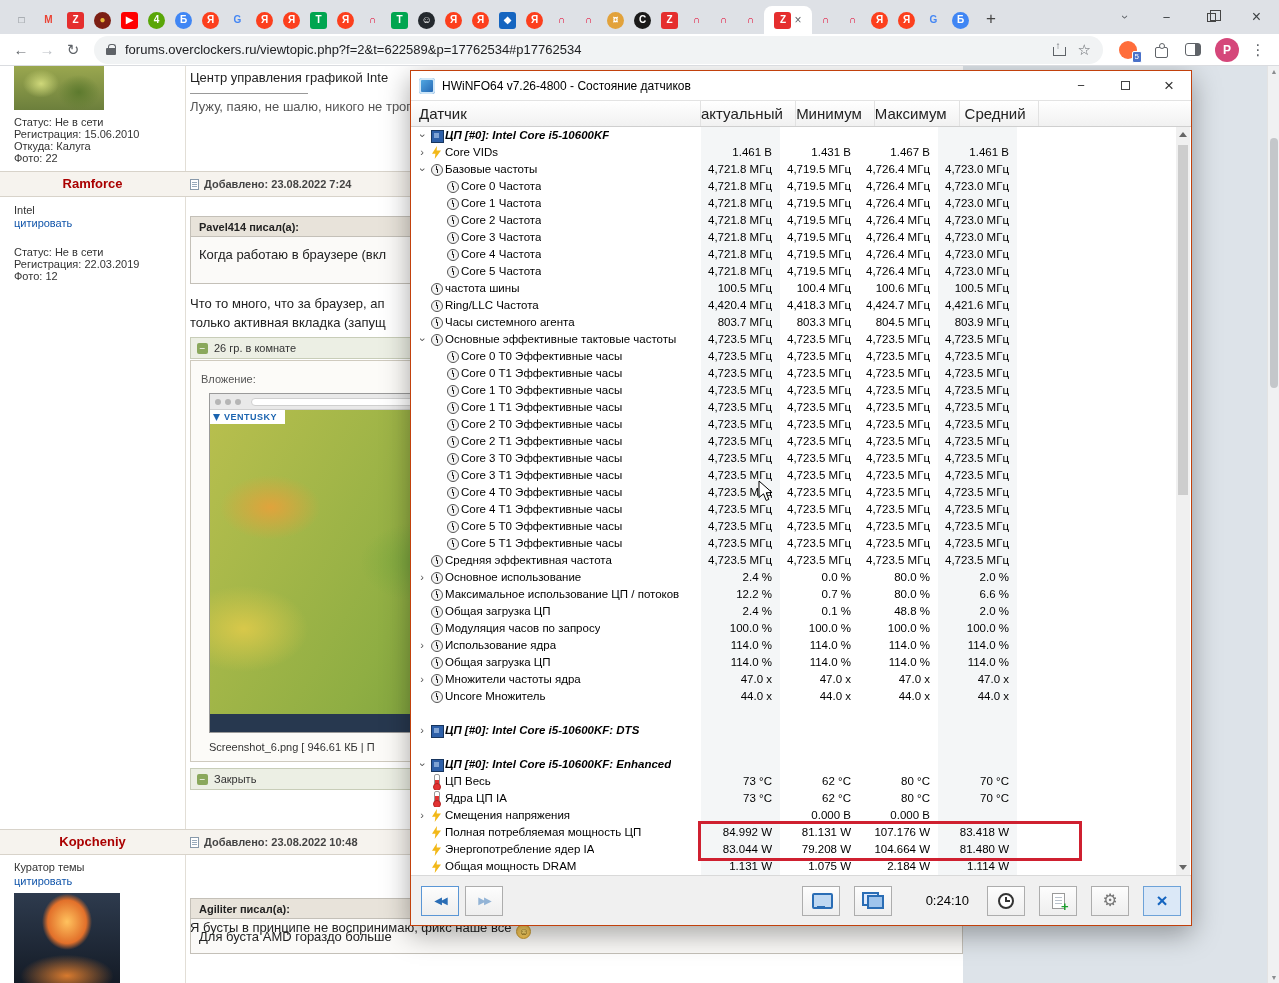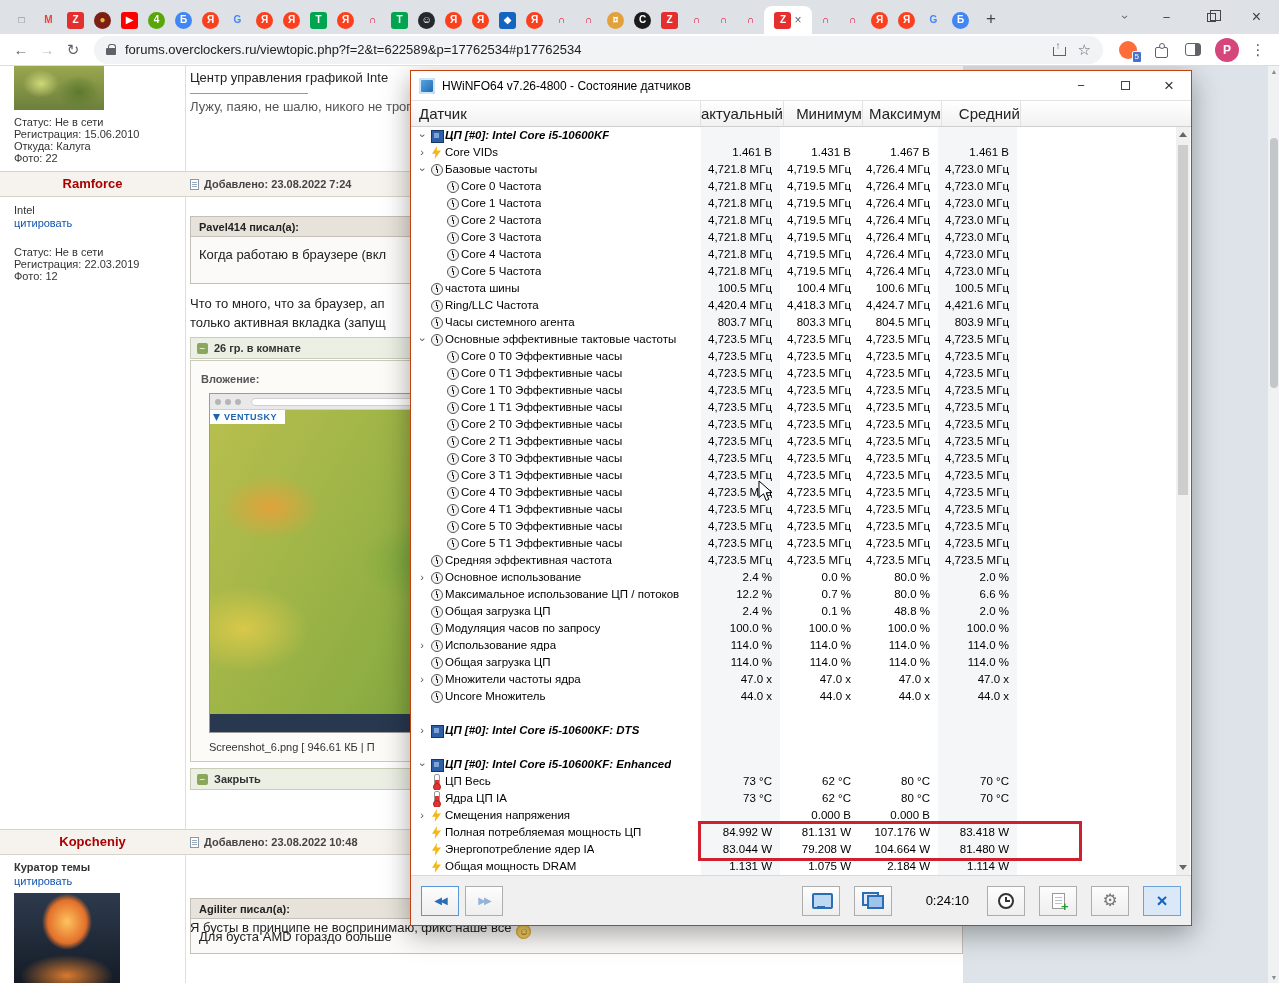--- a/index.html
+++ b/index.html
@@ -1,18 +1,18 @@
 <!DOCTYPE html>
 <html><head>
 <meta charset="utf-8">
 <style>
   *{margin:0;padding:0;box-sizing:border-box}
   html,body{width:1279px;height:983px;overflow:hidden;font-family:"Liberation Sans","DejaVu Sans",sans-serif}
   .screen{position:relative;width:1279px;height:983px;background:#fff}
-  .b{font-weight:bold}
+  .b{font-weight:normal}
   .rot90{display:inline-block;transform:rotate(90deg)}
 
   
   .tabstrip{position:relative;height:34px;background:#dee1e6;display:flex;align-items:flex-end;padding-left:8px}
   .tabs{display:flex;align-items:flex-end}
   .tab{height:28px;width:27px;display:flex;align-items:center;justify-content:center;border-radius:8px 8px 0 0;cursor:default}
   .tab.active{width:48px;background:#fff;gap:3px}
   .fav{width:17px;height:17px;border-radius:50%;display:flex;align-items:center;justify-content:center;font-size:10px;font-weight:bold;line-height:1}
   .fav.sq{border-radius:3px}
   .tclose{font-size:12px;color:#5f6368}
@@ -94,21 +94,21 @@
   .hw-ico{width:16px;height:16px;margin-right:7px;border-radius:3px;background:linear-gradient(135deg,#57b0e8,#1f5fae);box-shadow:inset 0 0 0 2px #cfe6f7;flex:0 0 16px}
   .hw-title-text{font-size:12px;color:#000}
   .wgroup{margin-left:auto;display:flex;height:100%}
   .wb{width:44px;height:100%;display:flex;align-items:center;justify-content:center;color:#333;font-size:13px}
   .wb.cl{font-size:17px}
   .sq-ic{width:9px;height:9px;border:1px solid #444}
 
   .shead{position:absolute;left:0;right:0;top:30px;height:26px;display:flex;background:linear-gradient(#ffffff,#f1f1f1);border-bottom:1px solid #cfcfcf;font-size:15px;color:#222;line-height:25px}
   .sh{border-right:1px solid #e2e2e2}
   .sh.lblh{flex:0 0 290px;padding-left:8px}
-  .sh.num{flex:0 0 79px;text-align:right;padding-right:0}
+  .sh.num{flex:0 0 79px;text-align:right;padding-right:12px}
   .sh.fill{flex:1;border-right:none}
 
   .srows{position:absolute;left:0;right:14px;top:56px;bottom:50px;overflow:hidden;font-size:11.5px;color:#000}
   .coltint{position:absolute;top:0;bottom:0;width:79px;background:#f4f6f7;z-index:0}
   .t0{left:290px}.t3{left:527px}
   .srow{position:relative;z-index:1;display:flex;height:17px;line-height:17px;white-space:nowrap}
   .lblwrap{flex:0 0 290px;display:flex;align-items:center;overflow:hidden;padding-left:4px}
   .arrow{flex:0 0 14px;width:14px;text-align:center;color:#555;font-size:11px}
   .arrow.down{transform:rotate(90deg)}
   .ind{flex:0 0 16px}

